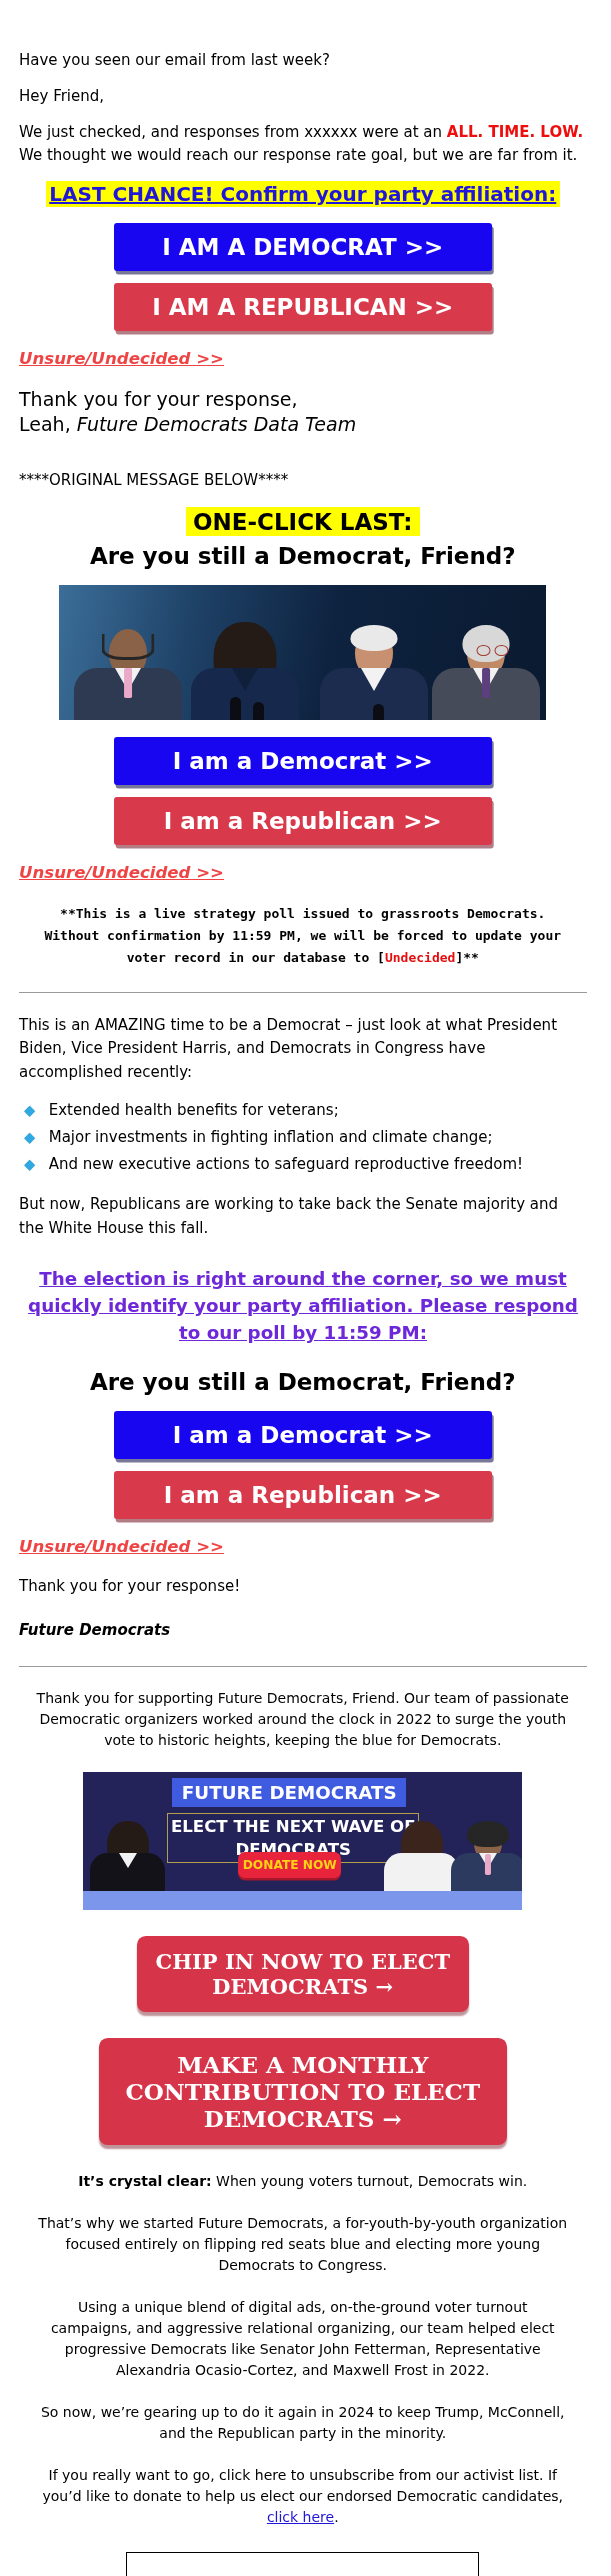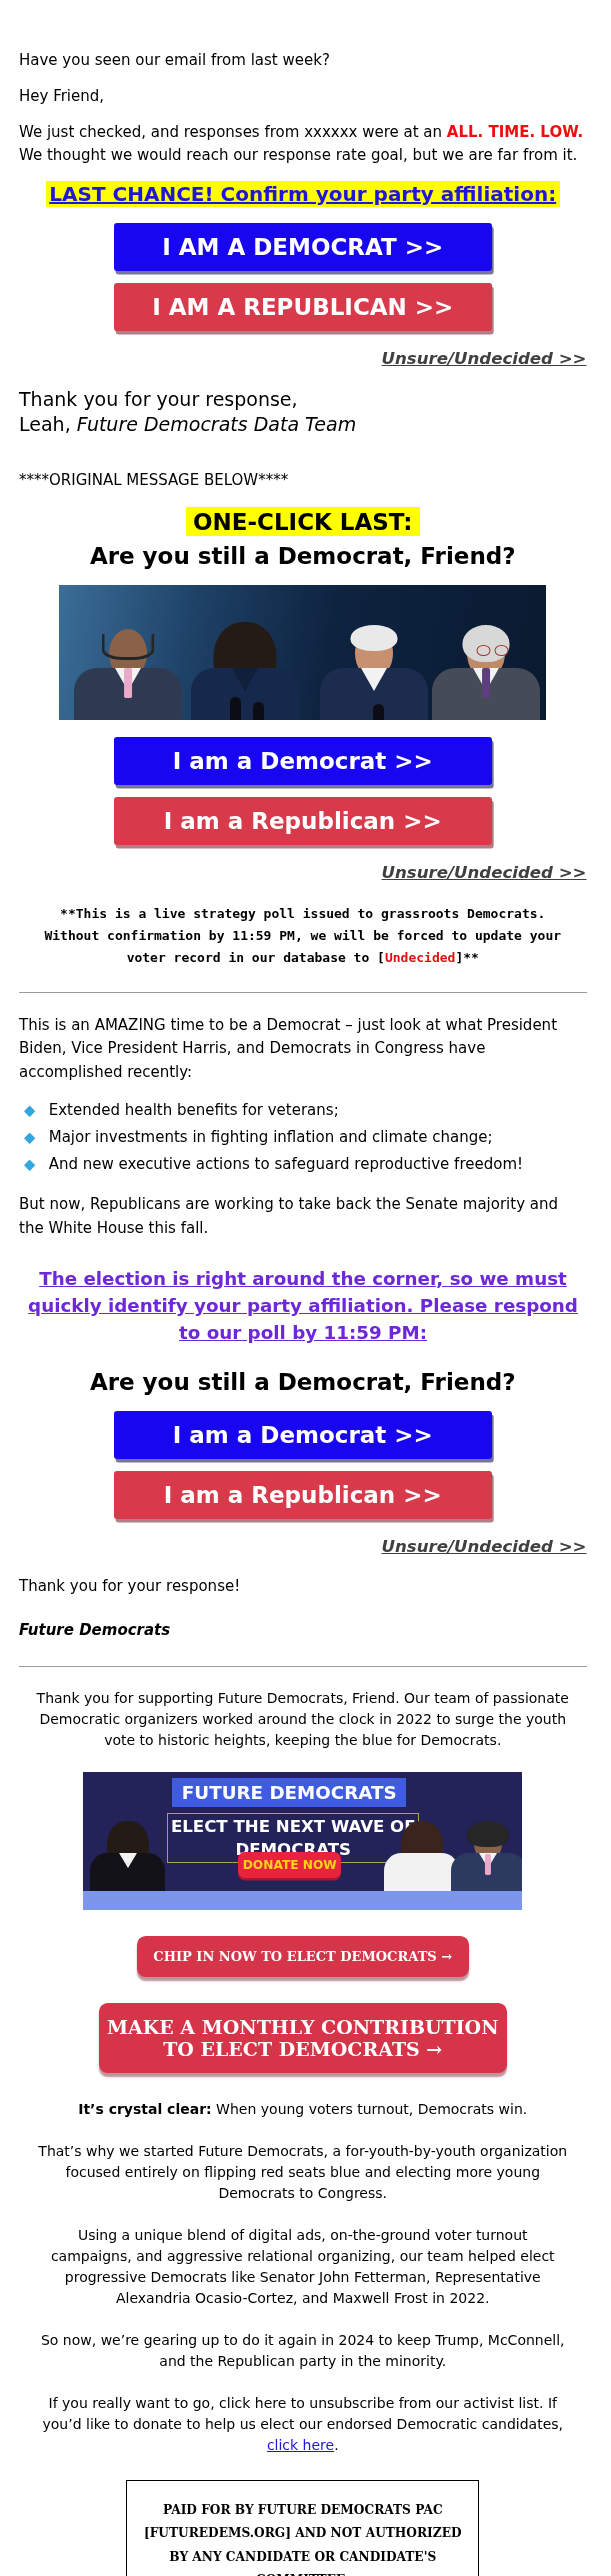--- a/index.html
+++ b/index.html
@@ -14,22 +14,22 @@
   .lastchance a{font-size:20px;font-weight:bold;color:#2016d9;text-decoration:underline;
     background:#ffff00;padding:0.9px 3.5px;cursor:pointer;}
 
   
   .btn-poll{display:block;width:378px;margin:0 auto 12.2px auto;height:48px;line-height:48px;
     text-align:center;color:#fff;font-weight:bold;font-size:23px;border-radius:3px;cursor:pointer;
     text-decoration:none;}
   .btn-blue{background:#1806f0;box-shadow:1.7px 3.5px 0 rgba(8,8,70,.55);}
   .btn-red{background:#d8394b;box-shadow:1.7px 3.5px 0 rgba(115,18,32,.55);}
 
-  .unsure{display:block;text-align:right;font-size:16.6px;font-weight:bold;font-style:italic;
-    text-decoration:underline;color:#404040;margin:17.5px 0 19px 0;cursor:pointer;}
+  .unsure{display:block;text-align:left;font-size:16.6px;font-weight:bold;font-style:italic;
+    text-decoration:underline;color:#ef4444;margin:17.5px 0 19px 0;cursor:pointer;}
 
   .sig{font-size:19px;line-height:25px;margin-bottom:32px;}
   .orig{font-size:15px;margin:15.7px 0 15.7px 0;}
 
   .oneclick{text-align:center;margin:5.2px 0 7px 0;}
   .oneclick span{background:#ffff00;font-size:23px;font-weight:bold;padding:1.7px 7px;}
   .pollq{text-align:center;font-size:23px;font-weight:bold;margin:8.7px 0 15.7px 0;}
 
   
   .photo{position:relative;width:487px;height:135px;margin:0 auto 17.5px auto;overflow:hidden;
@@ -97,22 +97,22 @@
   .btie{position:absolute;top:0.9px;left:50%;transform:translateX(-50%);width:6.1px;height:21px;background:var(--tie);border-radius:1.7px;z-index:4;}
   .fig-harris{left:7px;--skin:#a5714f;--hair:#241a16;--suit:#121218;}
   .fig-aoc{right:63px;--skin:#b57a52;--hair:#3a241c;--suit:#f2f2f2;}
   .fig-aoc .bshirt{border-top-color:#f2f2f2;}
   .fig-jeff{right:-3.5px;--skin:#8a6248;--hair:#262626;--suit:#2b3a5e;--tie:#e9a9c9;}
   .fig-jeff .bhair{height:26px;border-radius:50% 50% 40% 40%;}
 
   .cta-btn{display:block;margin:0 auto;text-align:center;background:#d63449;color:#fff;
     font-family:"DejaVu Serif","Liberation Serif",serif;font-weight:bold;border-radius:8.7px;
     box-shadow:0 3.5px 1.7px rgba(110,18,32,.45);cursor:pointer;text-decoration:none;}
-  .cta-small{width:332px;font-size:13px;padding:13px 0;margin-bottom:26px;}
-  .cta-large{width:392px;font-size:19px;padding:13px 8px;margin-bottom:26px;}
+  .cta-small{width:332px;font-size:21px;padding:13px 0;margin-bottom:26px;}
+  .cta-large{width:392px;font-size:23px;padding:13px 8px;margin-bottom:26px;}
 
   .unsub-link{color:#2016d9;text-decoration:underline;cursor:pointer;}
 
   .disclaimer-box{width:334px;margin:24.5px auto 31px auto;border:0.9px solid #000;padding:17.5px 8.7px;
     text-align:center;font-family:"DejaVu Serif","Liberation Serif",serif;font-weight:bold;
     font-size:12.2px;line-height:23.6px;}
 </style>
 </head>
 <body>
 

